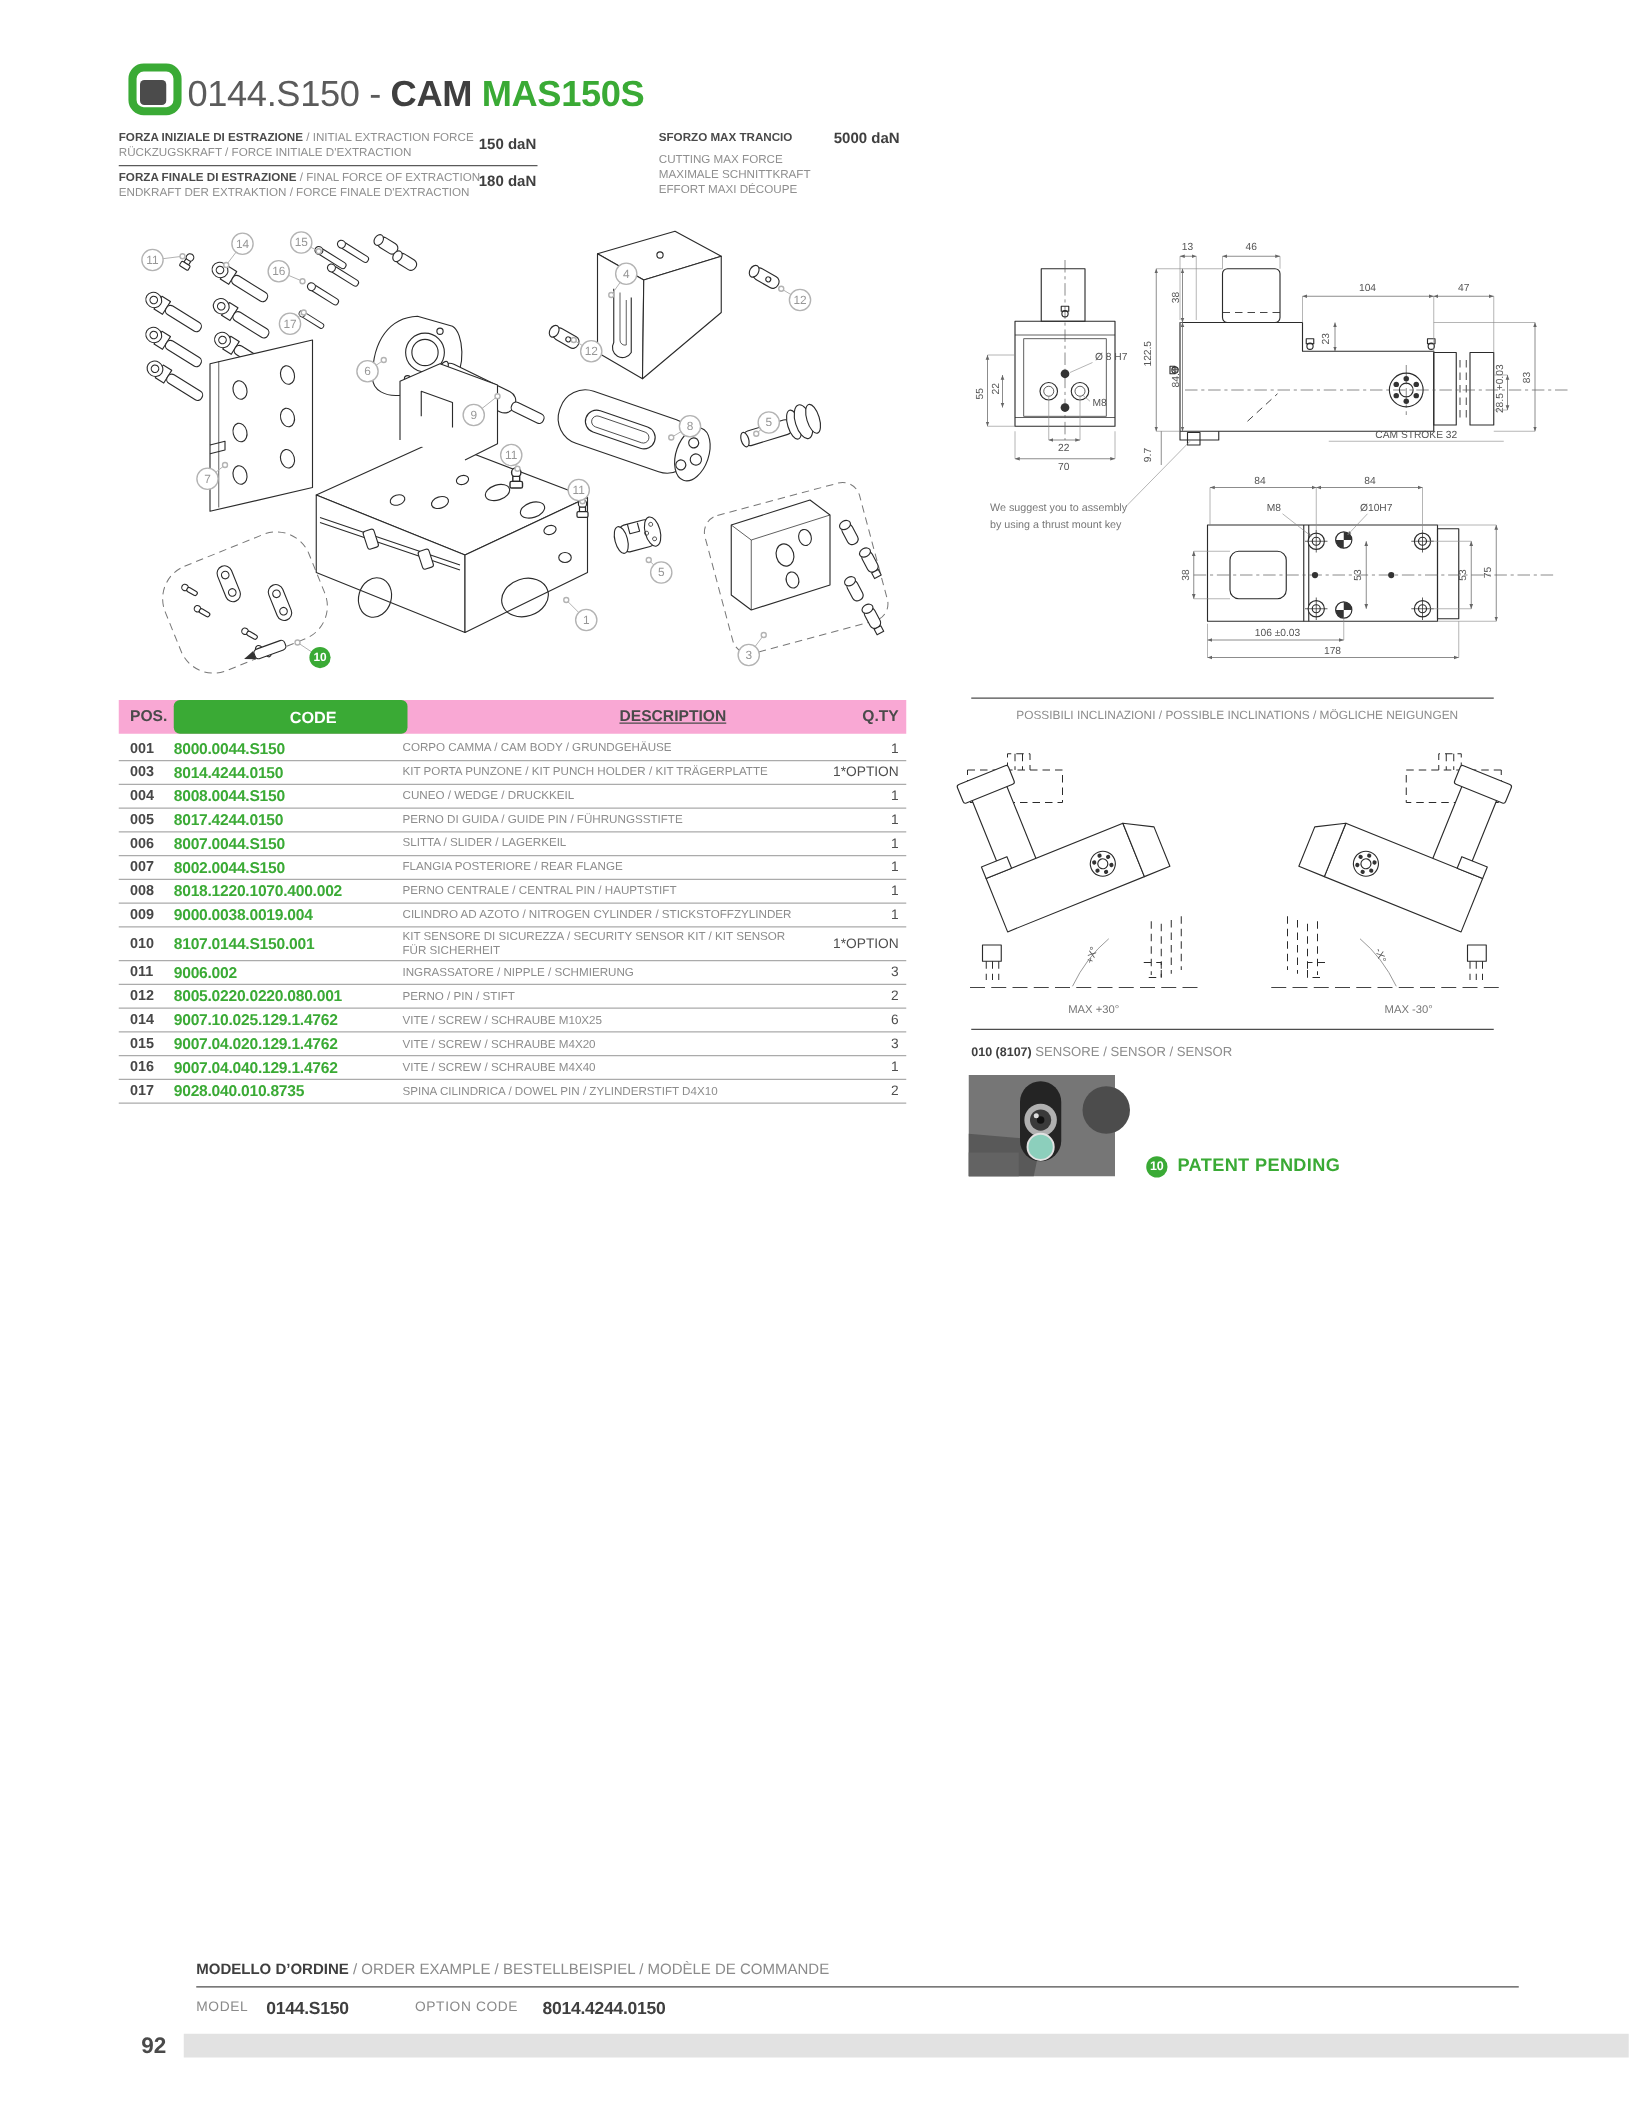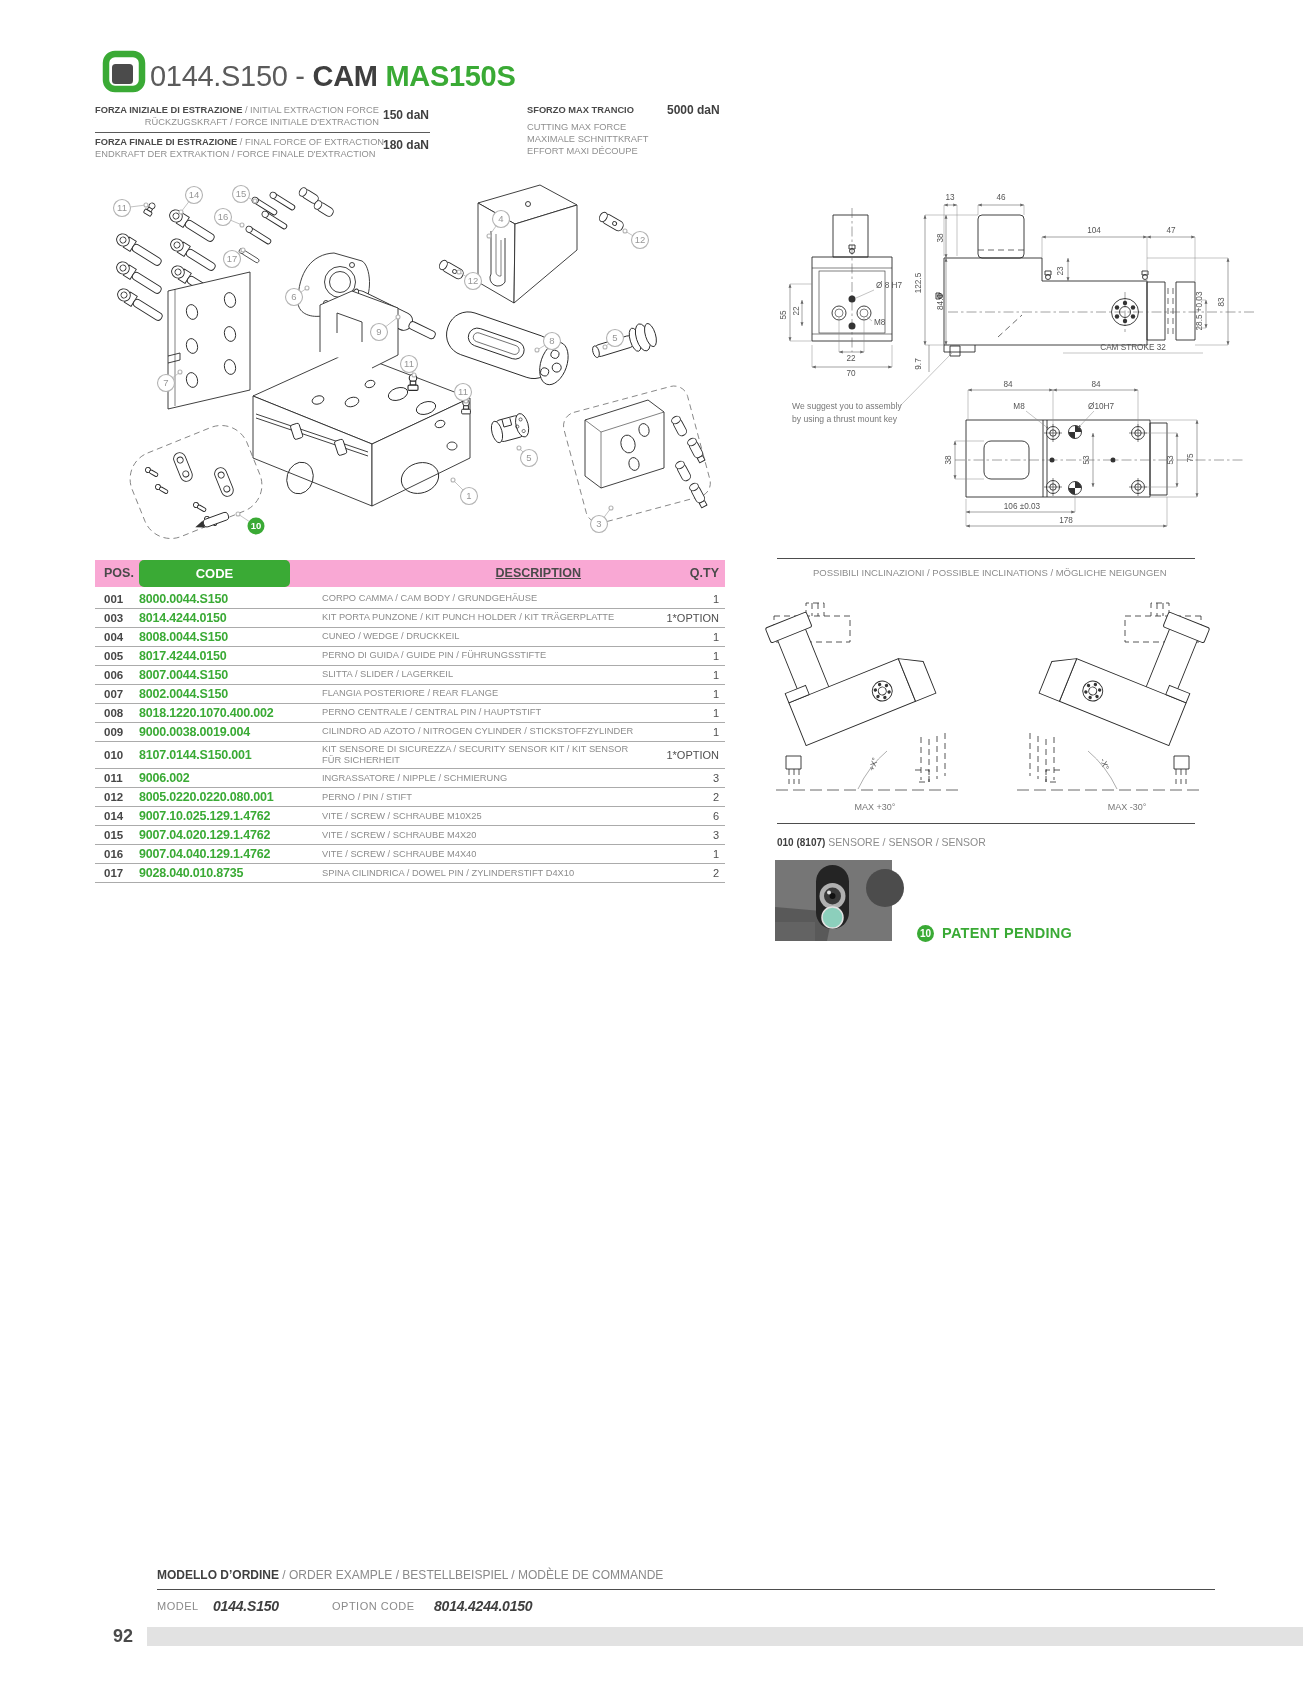--- a/index.html
+++ b/index.html
@@ -16,21 +16,21 @@
   
   .spec{font-size:9.3px;line-height:12px;white-space:nowrap;}
   .spec b{color:#4a4a4a;}
   .spec .g{color:#8f8f8f;}
   .spec-val{font-size:12px;font-weight:bold;color:#3f3f3f;white-space:nowrap;}
   .spec-div{height:1px;background:#5a5a5a;}
   
   .tblhead{left:95px;top:560px;width:630px;height:27px;background:#f9a8d4;}
   .tblhead .pos{position:absolute;left:9px;top:0;line-height:27px;font-weight:bold;font-size:12.5px;color:#4a4a4a;}
   .tblhead .codebox{position:absolute;left:44px;top:0;width:151px;height:27px;background:#3aaa35;border-radius:5px;color:#fff;
-       font-weight:bold;font-size:13px;text-align:center;line-height:27px;}
+       font-weight:bold;font-size:13px;text-align:center;line-height:27px;padding-left:36px;}
   .tblhead .desc{position:absolute;left:196px;top:0;width:290px;text-align:right;line-height:27px;font-weight:bold;font-size:12.5px;color:#4a4a4a;text-decoration:underline;}
   .tblhead .qty{position:absolute;left:545px;top:0;width:79px;text-align:right;padding-right:4px;line-height:27px;font-weight:bold;font-size:12.5px;color:#4a4a4a;}
   .tbody{left:95px;top:590px;width:630px;}
   .t-row{display:flex;align-items:center;border-bottom:1px solid #ababab;min-height:18px;}
   .t-pos{width:44px;font-weight:bold;font-size:11.5px;color:#474747;padding-left:9px;box-sizing:border-box;}
   .t-code{width:152px;font-weight:bold;font-size:12.5px;color:#3aaa35;letter-spacing:-0.2px;}
   .t-desc{flex:1;max-width:315px;font-size:9.3px;color:#8c8c8c;line-height:1.2;padding:2px 0;margin-left:31px;}
   .t-qty{margin-left:auto;width:80px;text-align:right;font-size:11px;color:#4f4f4f;padding-right:6px;box-sizing:border-box;}
   
   .rc-div{height:1px;background:#4d4d4d;}
@@ -39,21 +39,21 @@
   .sensor-cap{font-size:10.5px;color:#8c8c8c;white-space:nowrap;}
   .sensor-cap b{color:#3f3f3f;font-size:10px;}
   .patent{font-size:14.5px;font-weight:bold;color:#3aaa35;letter-spacing:0.3px;}
   .badge{width:17px;height:17px;border-radius:50%;background:#3aaa35;color:#fff;font-size:10px;font-weight:bold;
      text-align:center;line-height:17px;}
   
   .f-head{font-size:12px;color:#8a8a8a;white-space:nowrap;}
   .f-head b{color:#3f3f3f;}
   .f-line{height:1px;background:#4d4d4d;}
   .f-label{font-size:11px;color:#8a8a8a;letter-spacing:0.5px;}
-  .f-val{font-size:14px;font-weight:bold;color:#3f3f3f;letter-spacing:-0.2px;font-style:italic;}
+  .f-val{font-size:14px;font-weight:bold;color:#3f3f3f;letter-spacing:-0.2px;}
   .pagebar{left:147px;top:1627px;width:1156px;height:19px;background:#e2e2e2;}
   .pagenum{left:113px;top:1626px;font-size:18px;font-weight:bold;color:#4a4a4a;}
   
   svg{overflow:visible;}
   .fw{fill:#ffffff;stroke:#2b2b2b;stroke-width:0.9;stroke-linejoin:round;}
   .ln{fill:none;stroke:#2b2b2b;stroke-width:0.9;stroke-linejoin:round;}
   .thin{fill:none;stroke:#2b2b2b;stroke-width:0.6;}
   .dim{stroke:#666;stroke-width:0.6;fill:none;}
   .ext{stroke:#888;stroke-width:0.5;fill:none;}
   .dt{font-size:8.2px;fill:#555;text-anchor:middle;}
@@ -70,21 +70,21 @@
 <body>
 
 <svg class="abs" style="left:101px;top:50px;" width="46" height="44" viewBox="0 0 46 44">
   <rect x="5" y="4" width="36" height="35" rx="9" fill="none" stroke="#3aaa35" stroke-width="6.5"></rect>
   <rect x="11" y="14" width="21" height="20" rx="3.5" fill="#4b4b4b"></rect>
 </svg>
 <div class="abs title">
   <span class="t1">0144.S150 - </span><span class="t2">CAM </span><span class="t3">MAS150S</span>
 </div>
 
-<div class="abs spec" style="left:95px;top:104px;text-align:right;">
+<div class="abs spec" style="left:95px;top:104px;">
   <div><b>FORZA INIZIALE DI ESTRAZIONE</b><span class="g"> / INITIAL EXTRACTION FORCE</span></div>
   <div class="g">RÜCKZUGSKRAFT / FORCE INITIALE D'EXTRACTION</div>
 </div>
 <div class="abs spec-val" style="left:383px;top:108px;">150 daN</div>
 <div class="abs spec-div" style="left:95px;top:132px;width:335px;"></div>
 <div class="abs spec" style="left:95px;top:136px;">
   <div><b>FORZA FINALE DI ESTRAZIONE</b><span class="g"> / FINAL FORCE OF EXTRACTION</span></div>
   <div class="g">ENDKRAFT DER EXTRAKTION / FORCE FINALE D'EXTRACTION</div>
 </div>
 <div class="abs spec-val" style="left:383px;top:138px;">180 daN</div>

